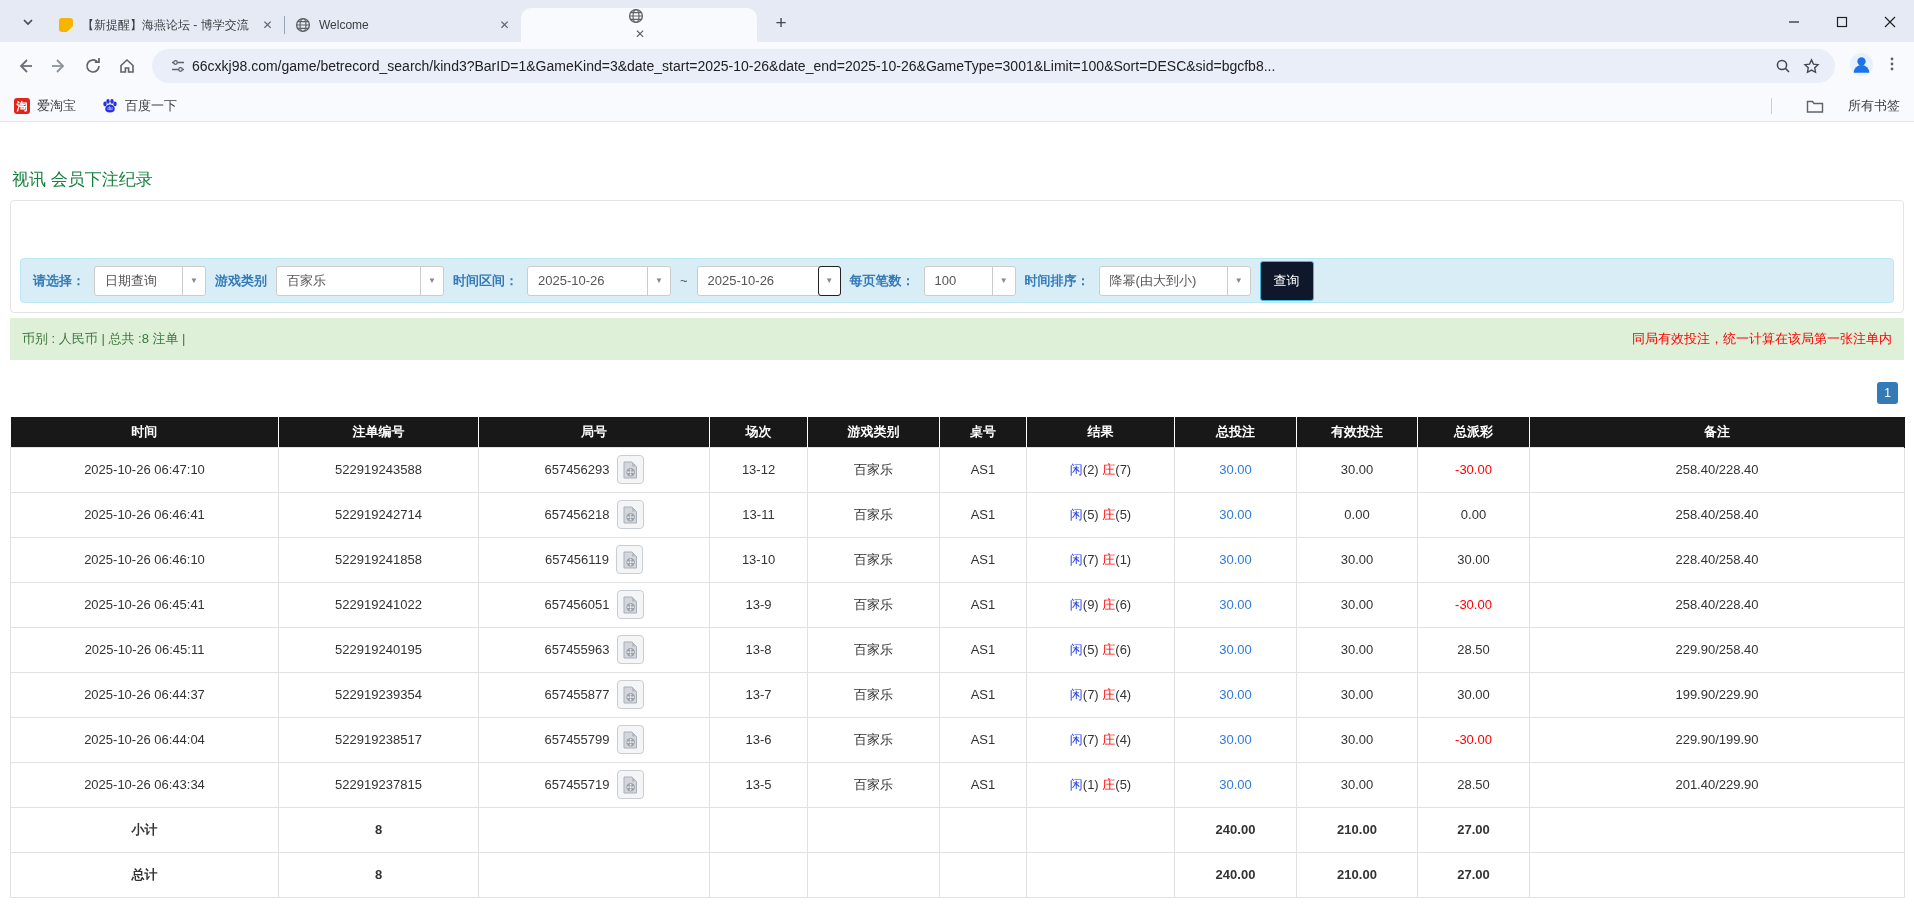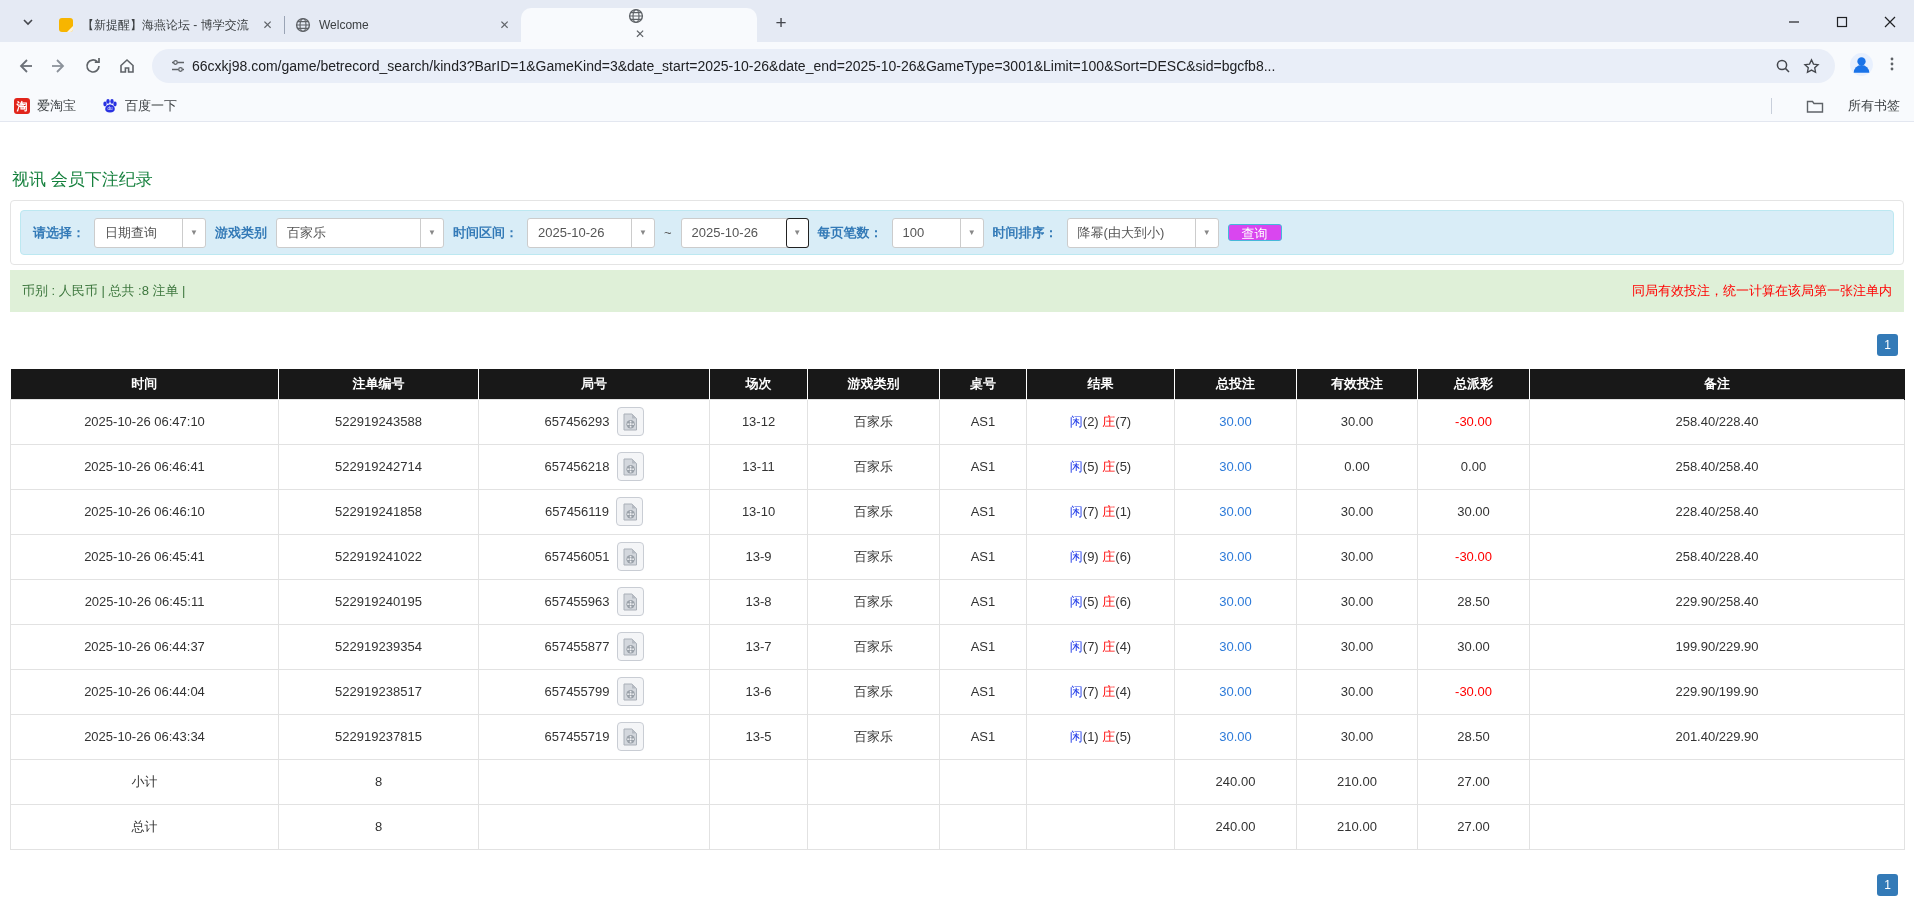--- a/index.html
+++ b/index.html
@@ -41,33 +41,33 @@
   .bm-divider { width:1px; height:16px; background:#c8cfdb; margin-right:10px; }
   .tb-icon { width:16px; height:16px; background:#e1251b; border-radius:3px; color:#fff;
              font-size:11px; line-height:16px; text-align:center; font-weight:bold; }
 
   
   .content { padding:0 10px; background:#fff; }
   .page-title { font-size:17px; font-weight:500; color:#15803d; margin:46px 0 9px 2px; }
 
   .filter-outer { border:1px solid #e4e4e4; border-radius:4px; padding:9px; }
   .filter-bar { background:#d9edf7; border:1px solid #bce8f1; border-radius:4px; height:45px;
-                display:flex; align-items:center; padding:0 12px; gap:9px; }
+                display:flex; align-items:center; padding:0 12px; gap:9px;margin-top:48px; }
   .f-label { color:#337ab7; font-size:13px; font-weight:bold; white-space:nowrap; }
   .select { background:#fff; border:1px solid #ccc; border-radius:3px; height:30px;
             display:flex; align-items:stretch; cursor:pointer; }
   .select .val { padding:0 10px; font-size:13px; color:#555; flex:1; display:flex; align-items:center;
                  white-space:nowrap; overflow:hidden; }
   .select .arrow { width:23px; border-left:1px solid #ccc; display:flex; align-items:center;
                    justify-content:center; color:#888; font-size:8px; border-radius:0 2px 2px 0; }
   .select .arrow.focused { border:1px solid #222; margin:-1px; border-radius:3px; }
-  .w105{width:112px}.w165{width:168px}.w125{width:128px}.w90{width:92px}.w150{width:152px}
+  .w105{width:112px}.w165{width:168px}.w125{width:144px}.w90{width:92px}.w150{width:152px}
   .tilde { color:#555; font-size:13px; }
-  .search-btn { background:#d946ef; color:#fff; border:1px solid #46b8da; border-radius:3px;
-                height:17px; padding:0 13px; font-size:13px; cursor:pointer; }
+  .search-btn { background:#0f172a; color:#fff; border:1px solid #46b8da; border-radius:3px;
+                height:40px; padding:0 13px; font-size:13px; cursor:pointer; }
 
   .info-bar { margin-top:5px; height:42px; background:#dff0d8; display:flex; align-items:center;
               justify-content:space-between; padding:0 12px; font-size:13px; color:#3c763d; }
   .info-bar .warn { color:#f00; }
 
   .pager { display:flex; justify-content:flex-end; padding-right:6px; }
   .pager.top { margin-top:22px; margin-bottom:13px; }
   .pager.bottom { margin-top:24px; }
   .page-btn { display:inline-block; min-width:21px; height:22px; line-height:22px; background:#337ab7;
               color:#fff; text-align:center; border-radius:3px; font-size:12px; padding:0 2px; cursor:pointer; }
@@ -77,21 +77,21 @@
                         border-right:1px solid #fff;font-family:Liberation Serif, serif; }
   table.bets thead th:last-child { border-right:1px solid #181818; }
   table.bets tbody td { height:45px; border:1px solid #e2e2e2; text-align:center; font-size:13px;
                         color:#333; background:#fff; white-space:nowrap; }
   .round-wrap { display:inline-flex; align-items:center; gap:7px; }
   .vid-btn { display:inline-flex; align-items:center; justify-content:center; width:27px; height:29px;
              background:#f4f5f7; border:1px solid #c9cdd4; border-radius:4px; cursor:pointer; }
   .rp { color:#1d39e8; } .rb { color:#f00; } .rs { color:#333; }
   .bet-link { color:#2e7bd9; cursor:pointer; }
   .neg { color:#f00; }
-  tr.sum td { background:#9d9d9d; color:#fff; font-weight:normal; height:29px; font-size:13px;
+  tr.sum td { background:#9d9d9d; color:#fff; font-weight:bold; height:29px; font-size:13px;
               text-align:center; border-right:1px solid #fff; border-left:1px solid #fff;
               border-bottom:2px solid #fff; white-space:nowrap; }
 </style>
 </head>
 <body>
 
 <div class="tabstrip">
   <button class="tab-search">
     <svg width="12" height="12" viewBox="0 0 12 12">
         <path d="M2 4l4 4 4-4" stroke="#44474d" stroke-width="1.6" fill="none"></path>

